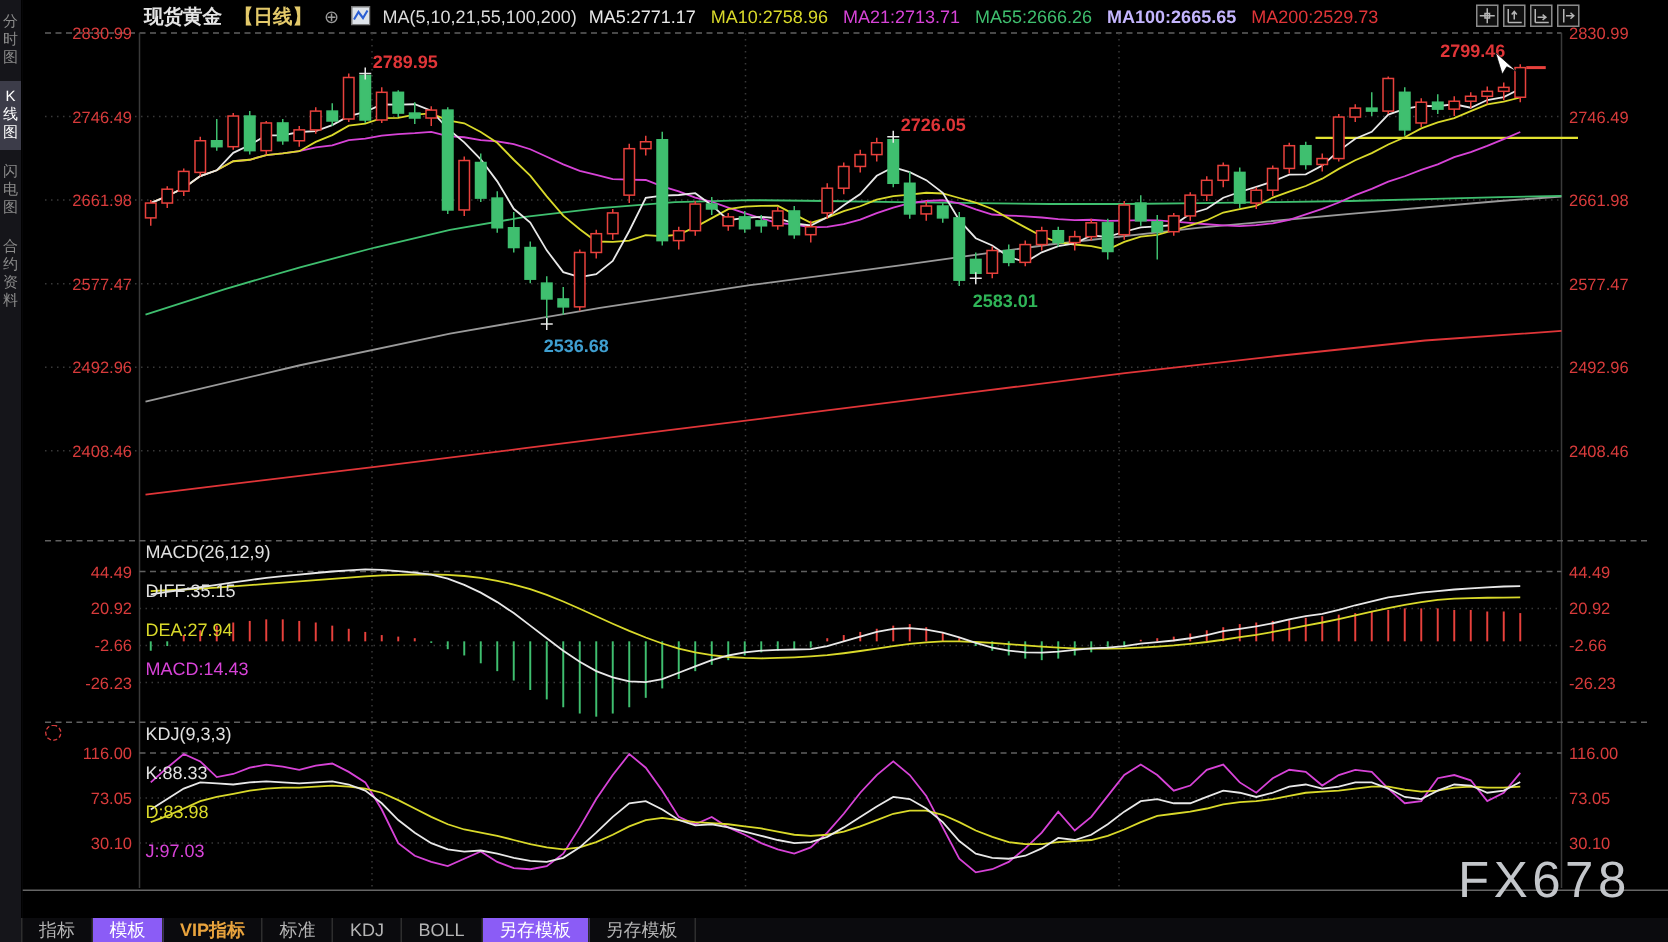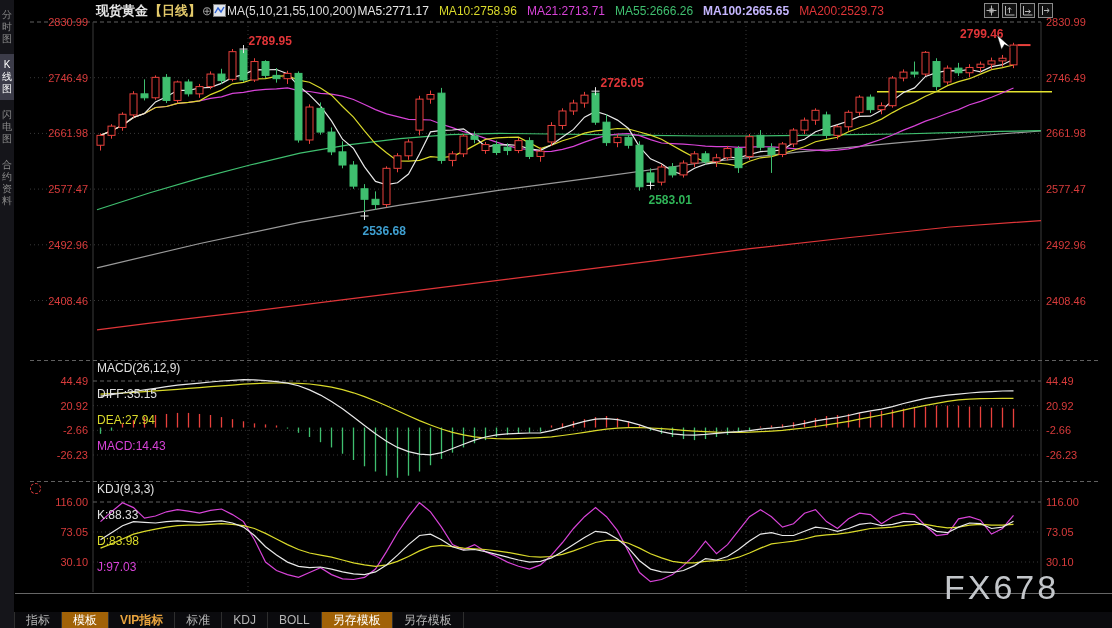--- a/index.html
+++ b/index.html
@@ -4,49 +4,49 @@
 <style>
   html,body{margin:0;padding:0;background:#000;}
   #app{position:relative;width:1112px;height:628px;background:#000;overflow:hidden;
        font-family:"Liberation Sans",sans-serif;-webkit-font-smoothing:antialiased;}
   
   #sidebar{position:absolute;left:0;top:0;width:14px;height:628px;background:#15151a;border-right:1px solid #000;}
   .side-item{width:14px;display:flex;flex-direction:column;align-items:center;padding:5px 0;margin-top:4px;
              color:#8b8b8b;font-size:10px;line-height:12px;cursor:pointer;}
   .side-item.active{background:#3c3c49;color:#ffffff;}
   
-  #header{position:absolute;left:96px;top:3px;height:15px;display:flex;align-items:center;gap:1px;
+  #header{position:absolute;left:96px;top:3px;height:15px;display:flex;align-items:center;gap:8px;
           font-size:12px;color:#cfcfcf;white-space:nowrap;}
   #header .sym{font-size:13px;font-weight:bold;color:#e4e4e4;}
   #header .per{font-size:13px;font-weight:bold;color:#e3c96a;text-align:right;}
   #header .plus{color:#9a9a9a;font-size:12px;}
   #header .mat{color:#dcdcdc;}
   #ma-values{display:flex;gap:10px;}
   
   #top-icons{position:absolute;left:984px;top:3px;display:flex;gap:3px;}
   .ticon{width:13px;height:13px;border:1px solid #8a8a8a;background:#101010;display:flex;align-items:center;justify-content:center;cursor:pointer;}
   
   .panel-head{position:absolute;left:97px;font-size:12px;display:flex;gap:12px;white-space:nowrap;flex-direction:column;}
   .ph-t{color:#e0e0e0;} .ph-w{color:#e0e0e0;} .ph-y{color:#d9d92a;} .ph-m{color:#d743d7;}
   #macd-header{top:361px;} #kdj-header{top:482px;}
   #kdj-dot{position:absolute;left:30px;top:483px;width:9px;height:9px;border:1px dashed #d23b3b;border-radius:50%;}
   
-  #watermark{position:absolute;left:944px;top:568px;font-size:34px;letter-spacing:3px;color:#c3c6ca;}
+  #watermark{position:absolute;left:972px;top:568px;font-size:34px;letter-spacing:3px;color:#c3c6ca;}
   
   #xaxis-row{position:absolute;left:14px;right:0;bottom:16px;height:18px;border-top:1px solid #5a5a5a;
              border-bottom:1px solid #2e2e2e;background:#060608;}
   #period-btn{position:absolute;left:16px;top:1px;color:#e8a33d;font-size:13px;font-weight:bold;cursor:pointer;}
   #period-btn .arr{font-size:9px;margin-left:5px;}
   .xdate{position:absolute;top:2px;width:80px;text-align:center;color:#c9c9c9;font-size:12px;}
   
   #bottom-toolbar{position:absolute;left:14px;right:0;bottom:0;height:16px;background:#0b0b0e;
                   display:flex;align-items:stretch;font-size:12px;color:#b5b5b5;}
   .tab{padding:0 11px;display:flex;align-items:center;border-right:1px solid #2e2e2e;cursor:pointer;white-space:nowrap;}
   .tab:first-child{border-left:1px solid #2e2e2e;}
-  .tab.sel{background:#a16207;color:#ffffff;}
+  .tab.sel{background:#8b5cf6;color:#ffffff;}
   .tab.vip{color:#e8a33d;font-weight:bold;}
   svg text{font-family:"Liberation Sans",sans-serif;}
 </style>
 </head>
 <body>
 
 <div id="app">
   <svg id="chart-svg" style="position:absolute;left:0;top:0;" width="1112" height="628" viewBox="0 0 1112 628">
       <line x1="30" y1="22" x2="1041" y2="22" stroke="#606060" stroke-dasharray="4 3"></line>
       <text x="88" y="26" fill="#d83b3b" text-anchor="end" font-size="11">2830.99</text>

